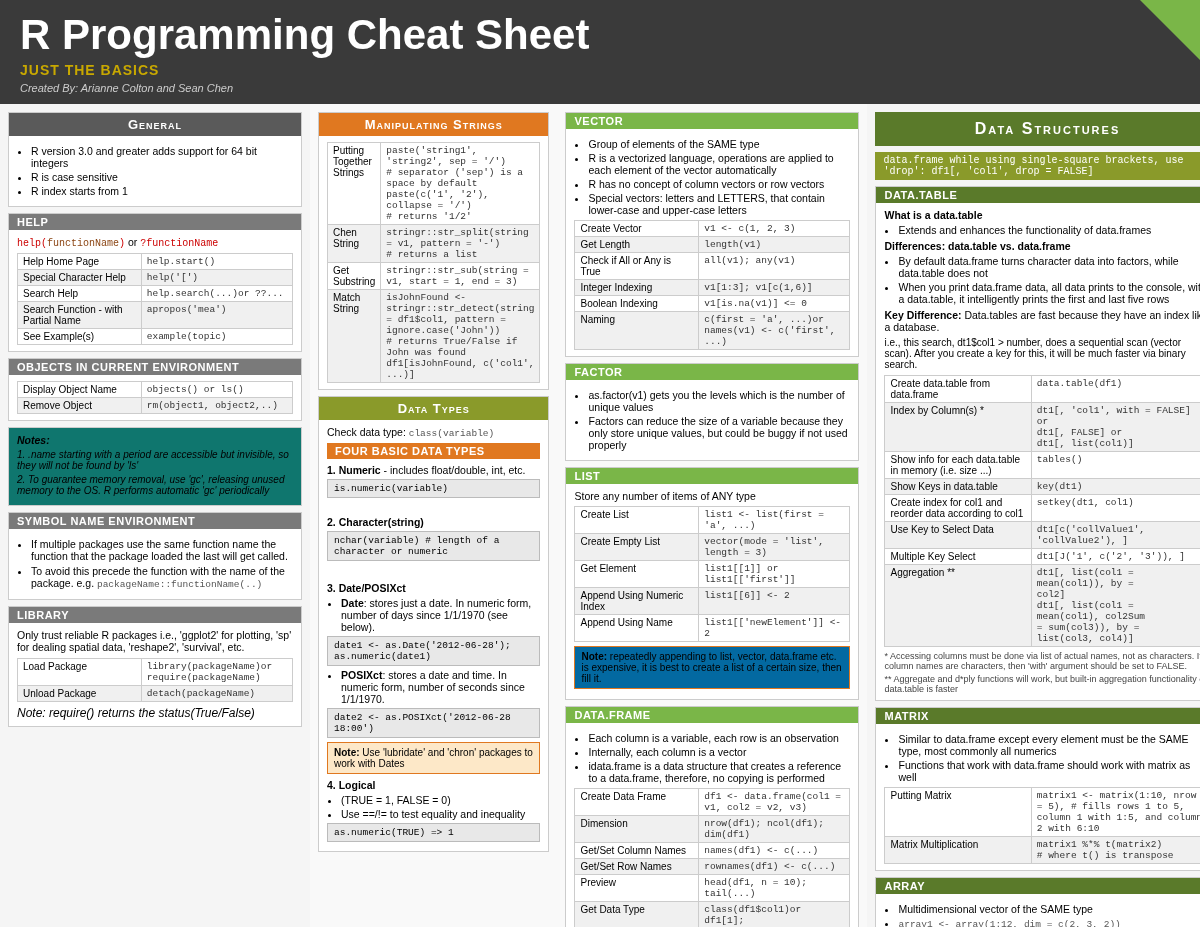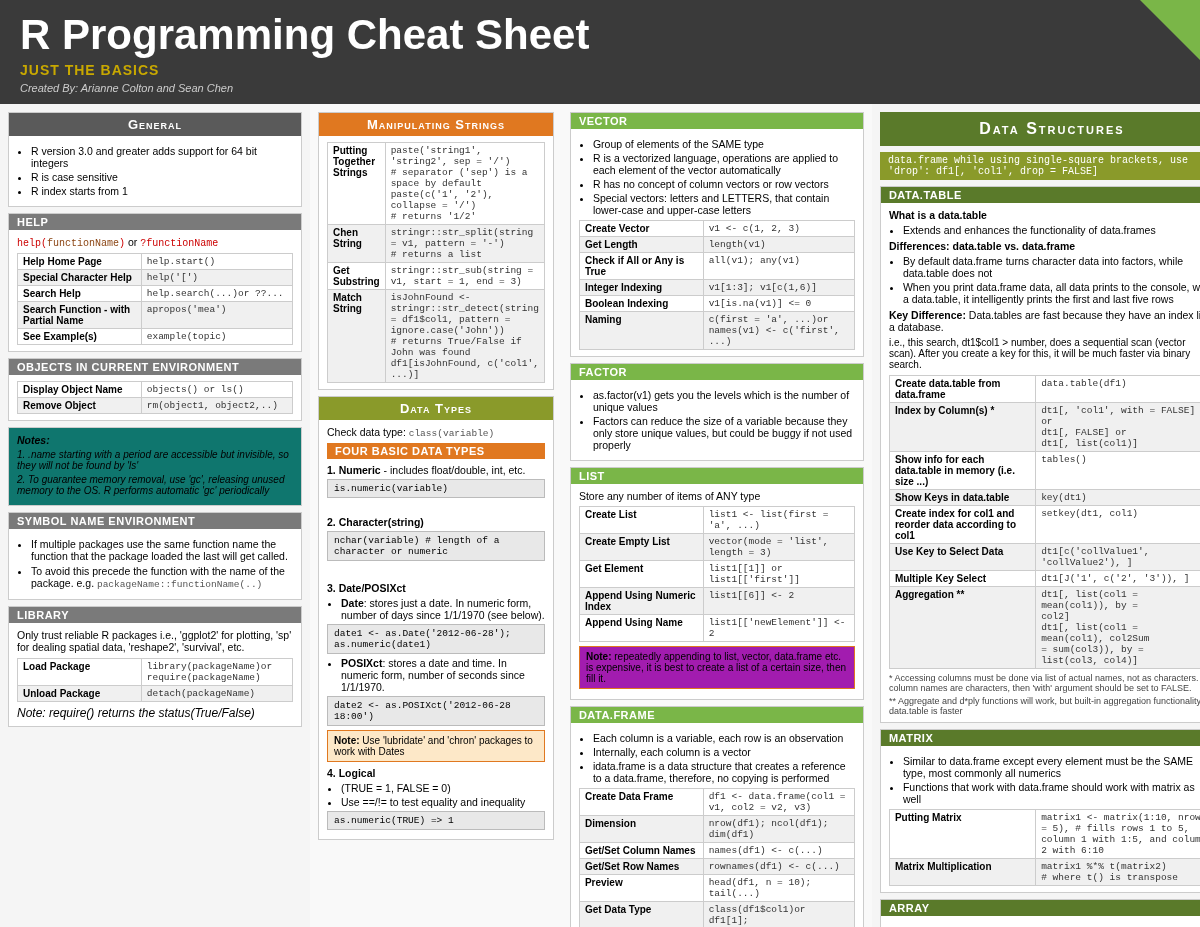--- a/index.html
+++ b/index.html
@@ -142,21 +142,21 @@
     }
     .data-table td {
       border: 1px solid #ccc;
       padding: 2px 5px;
       vertical-align: top;
     }
     .data-table tr:nth-child(even) td {
       background: #f0f0f0;
     }
     .data-table td:first-child {
-      font-weight: bold;
+      font-weight: normal;
       width: 45%;
     }
     .data-table td.code {
       font-family: 'Courier New', monospace;
       font-size: 9.5px;
       color: #333;
     }
     .code-block {
       background: #e8e8e8;
       border: 1px solid #bbb;
@@ -170,21 +170,21 @@
     ul.bullet-list {
       padding-left: 14px;
       margin: 3px 0;
     }
     ul.bullet-list li {
       margin-bottom: 2px;
       font-size: 10.5px;
     }
 
     .note-box {
-      background: #a21caf;
+      background: #0369a1;
       border: 1px solid #e07820;
       padding: 4px 6px;
       font-size: 10px;
       margin: 4px 0;
     }
     .note-box.orange {
       background: #fde8c8;
     }
 
     .bold { font-weight: bold; }

